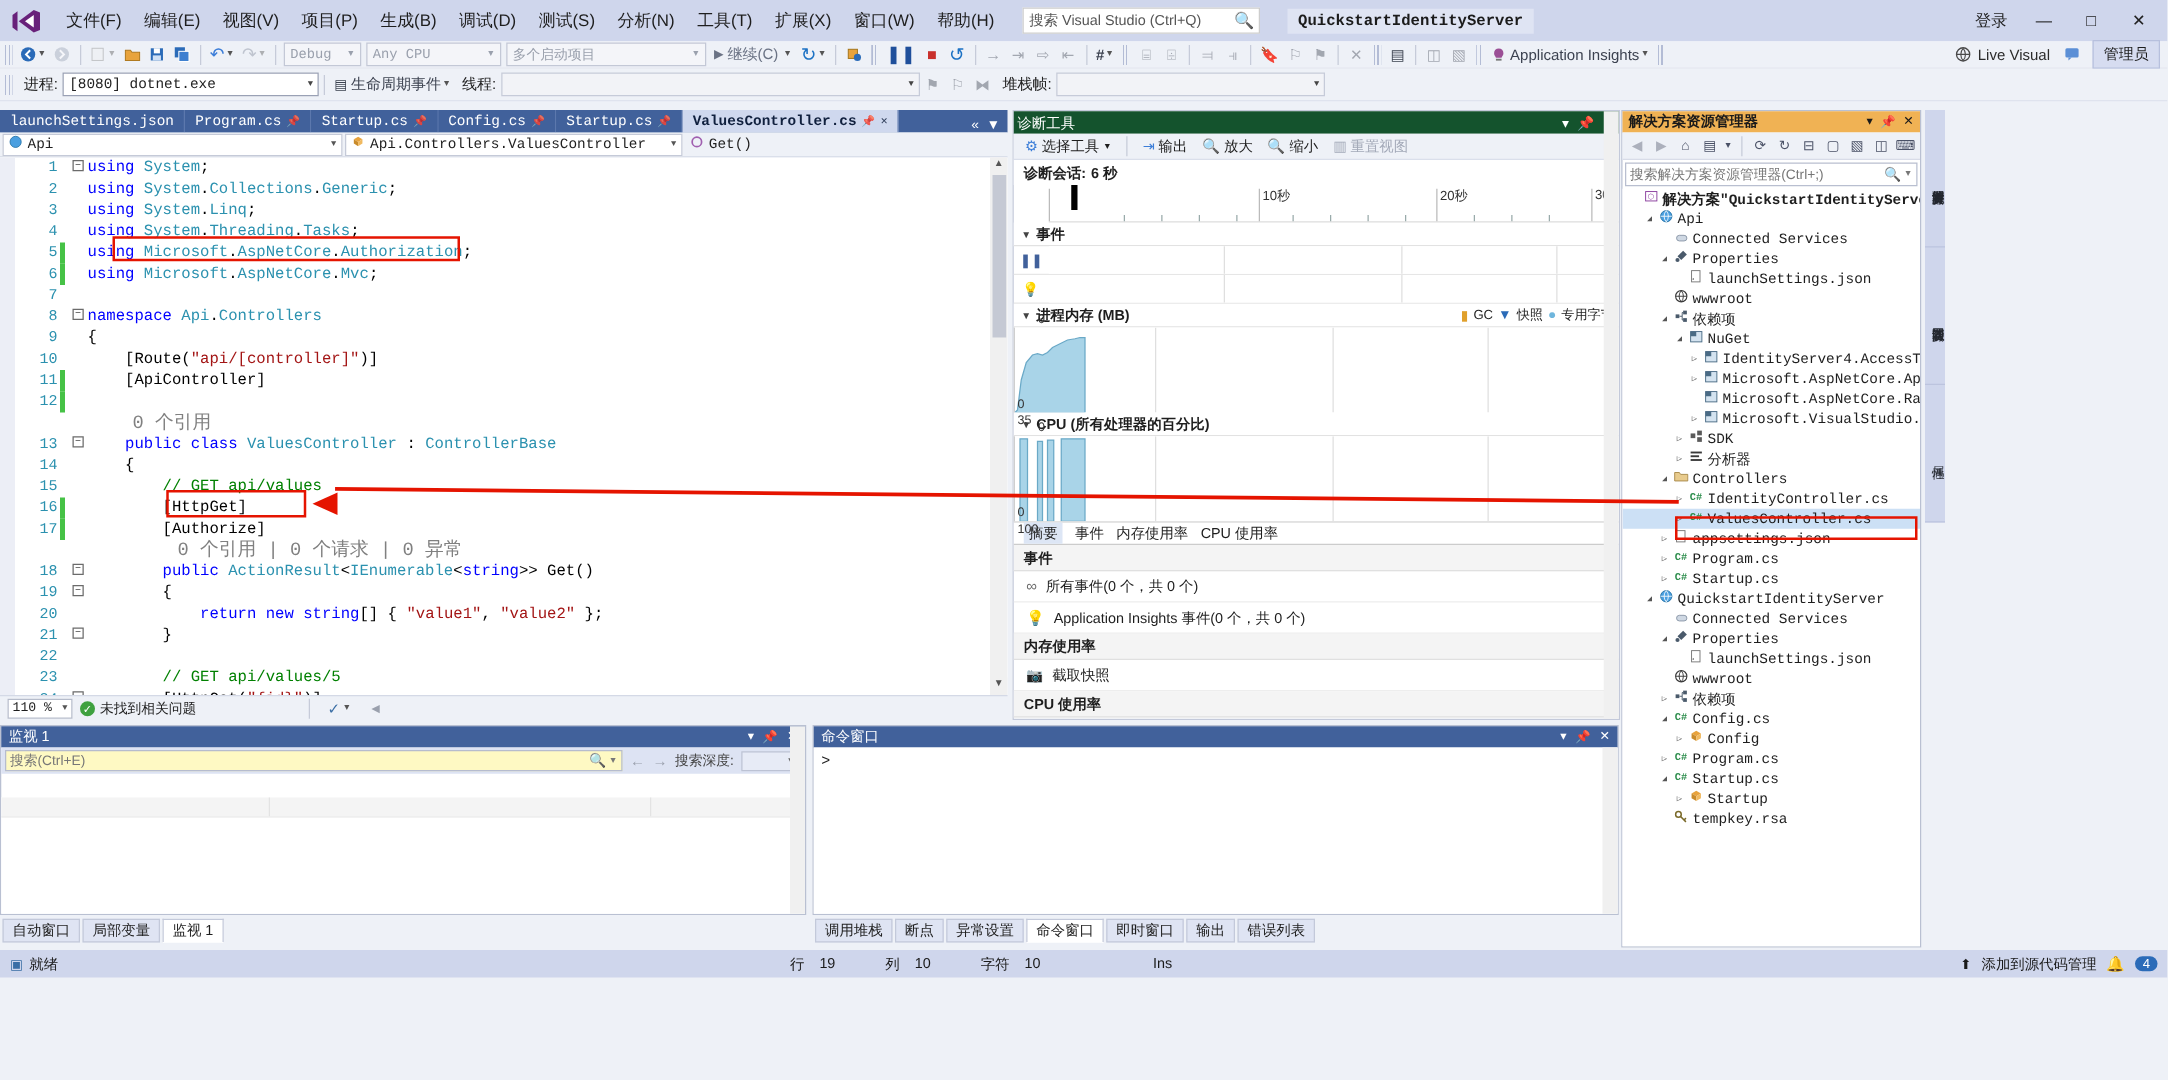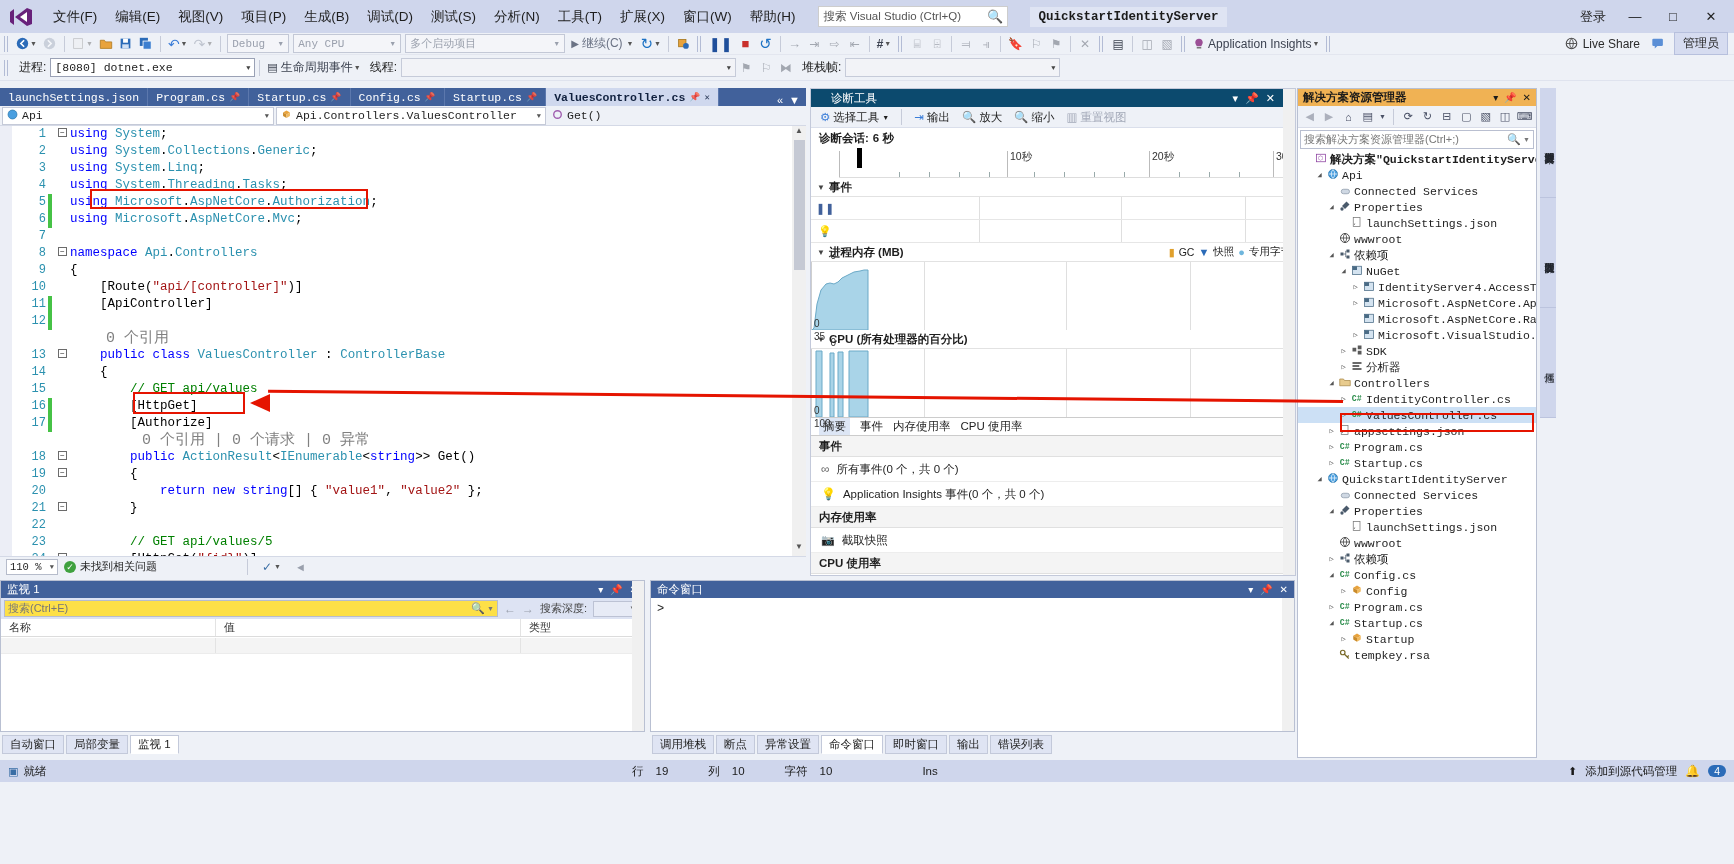--- a/index.html
+++ b/index.html
@@ -95,22 +95,22 @@
              display:flex; align-items:center; border-top:1px solid #d4d9e6; font-size:11px; }
   .zoomsel{ width:52px; height:16px; border:1px solid #b6bccb; background:#fff; display:flex;
             align-items:center; justify-content:space-between; padding:0 3px; margin:0 6px;
             font-family:"Liberation Mono","DejaVu Sans Mono",monospace; font-size:10.5px; }
   .okdot{ width:12px; height:12px; border-radius:50%; background:#3fa13f; color:#fff; font-size:9px;
           text-align:center; line-height:12px; margin-right:4px; }
 
   
   .diag{ position:absolute; left:810px; top:88px; width:486px; height:488px; background:#fff;
          border:1px solid #c3c9da; }
-  .diag-title{ height:18px; background:#0c4a6e; color:#fff; display:flex; align-items:center;
-               padding:0 20px; font-size:11.5px; }
+  .diag-title{ height:18px; background:#14532d; color:#fff; display:flex; align-items:center;
+               padding:0 3px; font-size:11.5px; }
   .diag-title .dt-right{ margin-left:auto; display:flex; gap:7px; font-size:11px; }
   .diag-tb{ height:21px; background:#eef1f7; display:flex; align-items:center; gap:4px; padding:0 5px;
             border-bottom:1px solid #dadfeb; font-size:11.5px; }
   .dtbtn{ display:flex; align-items:center; gap:3px; padding:1px 4px; }
   .dtbtn.dis{ color:#a3a9b8; }
   .diag-sess{ height:20px; display:flex; align-items:center; padding:0 8px; font-size:11.5px;
               font-weight:bold; background:#fff; }
   .tl{ position:relative; height:30px; background:#fff; border-bottom:1px solid #ddd; margin-left:28px; }
   .tl .tick{ position:absolute; bottom:0; width:1px; height:5px; background:#9aa; }
   .tl .bigtick{ position:absolute; bottom:0; width:1px; height:26px; background:#bbb; }
@@ -171,21 +171,21 @@
   .rtab{ flex:1; writing-mode:vertical-rl; font-size:10px; color:#23272f; text-align:center;
          border-bottom:1px solid #bcc4de; padding-top:4px; }
 
   
   .watch{ position:absolute; left:0; top:580px; width:645px; height:152px; background:#fff;
           border:1px solid #b9c0d2; }
   .wt-title{ height:17px; background:#41619b; color:#fff; display:flex; align-items:center;
              padding:0 6px; font-size:11.5px; }
   .wt-title .wr{ margin-left:auto; display:flex; gap:7px; font-size:10px; }
   .wt-search{ height:21px; background:#dde3f3; display:flex; align-items:center; gap:6px; padding:0 3px; }
-  .wt-input{ flex:1; height:17px; background:#fde047; border:1px solid #b6bcce; display:flex;
+  .wt-input{ flex:1; height:17px; background:#fef9c3; border:1px solid #b6bcce; display:flex;
              align-items:center; padding:0 3px; font-size:11px; color:#777; }
   .wt-input .wv{ flex:1; }
   .wt-depth{ width:48px; height:16px; background:#e7ebf6; border:1px solid #bcc2d4;
              display:flex; align-items:center; justify-content:flex-end; padding-right:3px; font-size:8px; color:#666; }
   .wt-cols{ height:18px; display:flex; font-size:11px; color:#333; border-bottom:1px solid #dcdcdc; background:#fff; }
   .wt-cols div{ padding-left:8px; border-right:1px solid #e3e3e3; display:flex; align-items:center; }
   .wt-body{ position:absolute; left:0; right:0; top:57px; bottom:0; background:#fff; }
   .wt-rowblank{ height:16px; background:#f4f4f4; border-bottom:1px solid #ececec; display:flex; }
   .wt-rowblank div{ border-right:1px solid #e3e3e3; }
   .wt-scroll{ position:absolute; right:0; top:0; bottom:0; width:12px; background:#f0f0f0; }
@@ -417,21 +417,21 @@
       <span class="tcaret">▼</span>
     </div>
     <div class="tb-grip"></div>
 
     <div style="margin-left:auto;display:flex;align-items:center;padding-right:6px;">
       <div class="live">
         <svg width="13" height="13" viewBox="0 0 16 16">
             <circle cx="8" cy="8" r="6.5" fill="none" stroke="#4a4a4a" stroke-width="1.3"></circle>
             <path d="M2 8 h12 M8 2 a9 9 0 0 1 0 12 a9 9 0 0 1 0 -12" fill="none" stroke="#4a4a4a" stroke-width="1.1"></path>
           </svg>
-        <span>Live Share</span>
+        <span>Live Visual</span>
       </div>
       <div class="tbtn" style="margin-left:8px;">
         <svg width="14" height="13" viewBox="0 0 16 16">
             <rect x="1" y="2" width="13" height="9" rx="1.5" fill="#5b8fd6"></rect>
             <path d="M4 11 l0 3 l3.2 -3 Z" fill="#5b8fd6"></path>
           </svg>
       </div>
       <div class="manage-btn">管理员</div>
     </div>
   </div>
@@ -1058,25 +1058,20 @@
         <span style="font-size:7px;margin-left:2px;">▼</span>
       </div>
       <span style="color:#9aa0ad;">←</span>
       <span style="color:#9aa0ad;">→</span>
       <span style="font-size:11px;color:#444;">搜索深度:</span>
       <div class="wt-depth">
         <span></span>
         <span>▼</span>
       </div>
     </div>
-    <div class="wt-cols">
-      <div style="width:215px;">名称</div>
-      <div style="width:305px;">值</div>
-      <div style="flex:1;">类型</div>
-    </div>
     <div class="wt-body">
       <div class="wt-rowblank">
         <div style="width:215px;"></div>
           <div style="width:305px;"></div>
           <div style="flex:1;"></div>
       </div>
     </div>
     <div class="wt-scroll"></div>
   </div>
 

